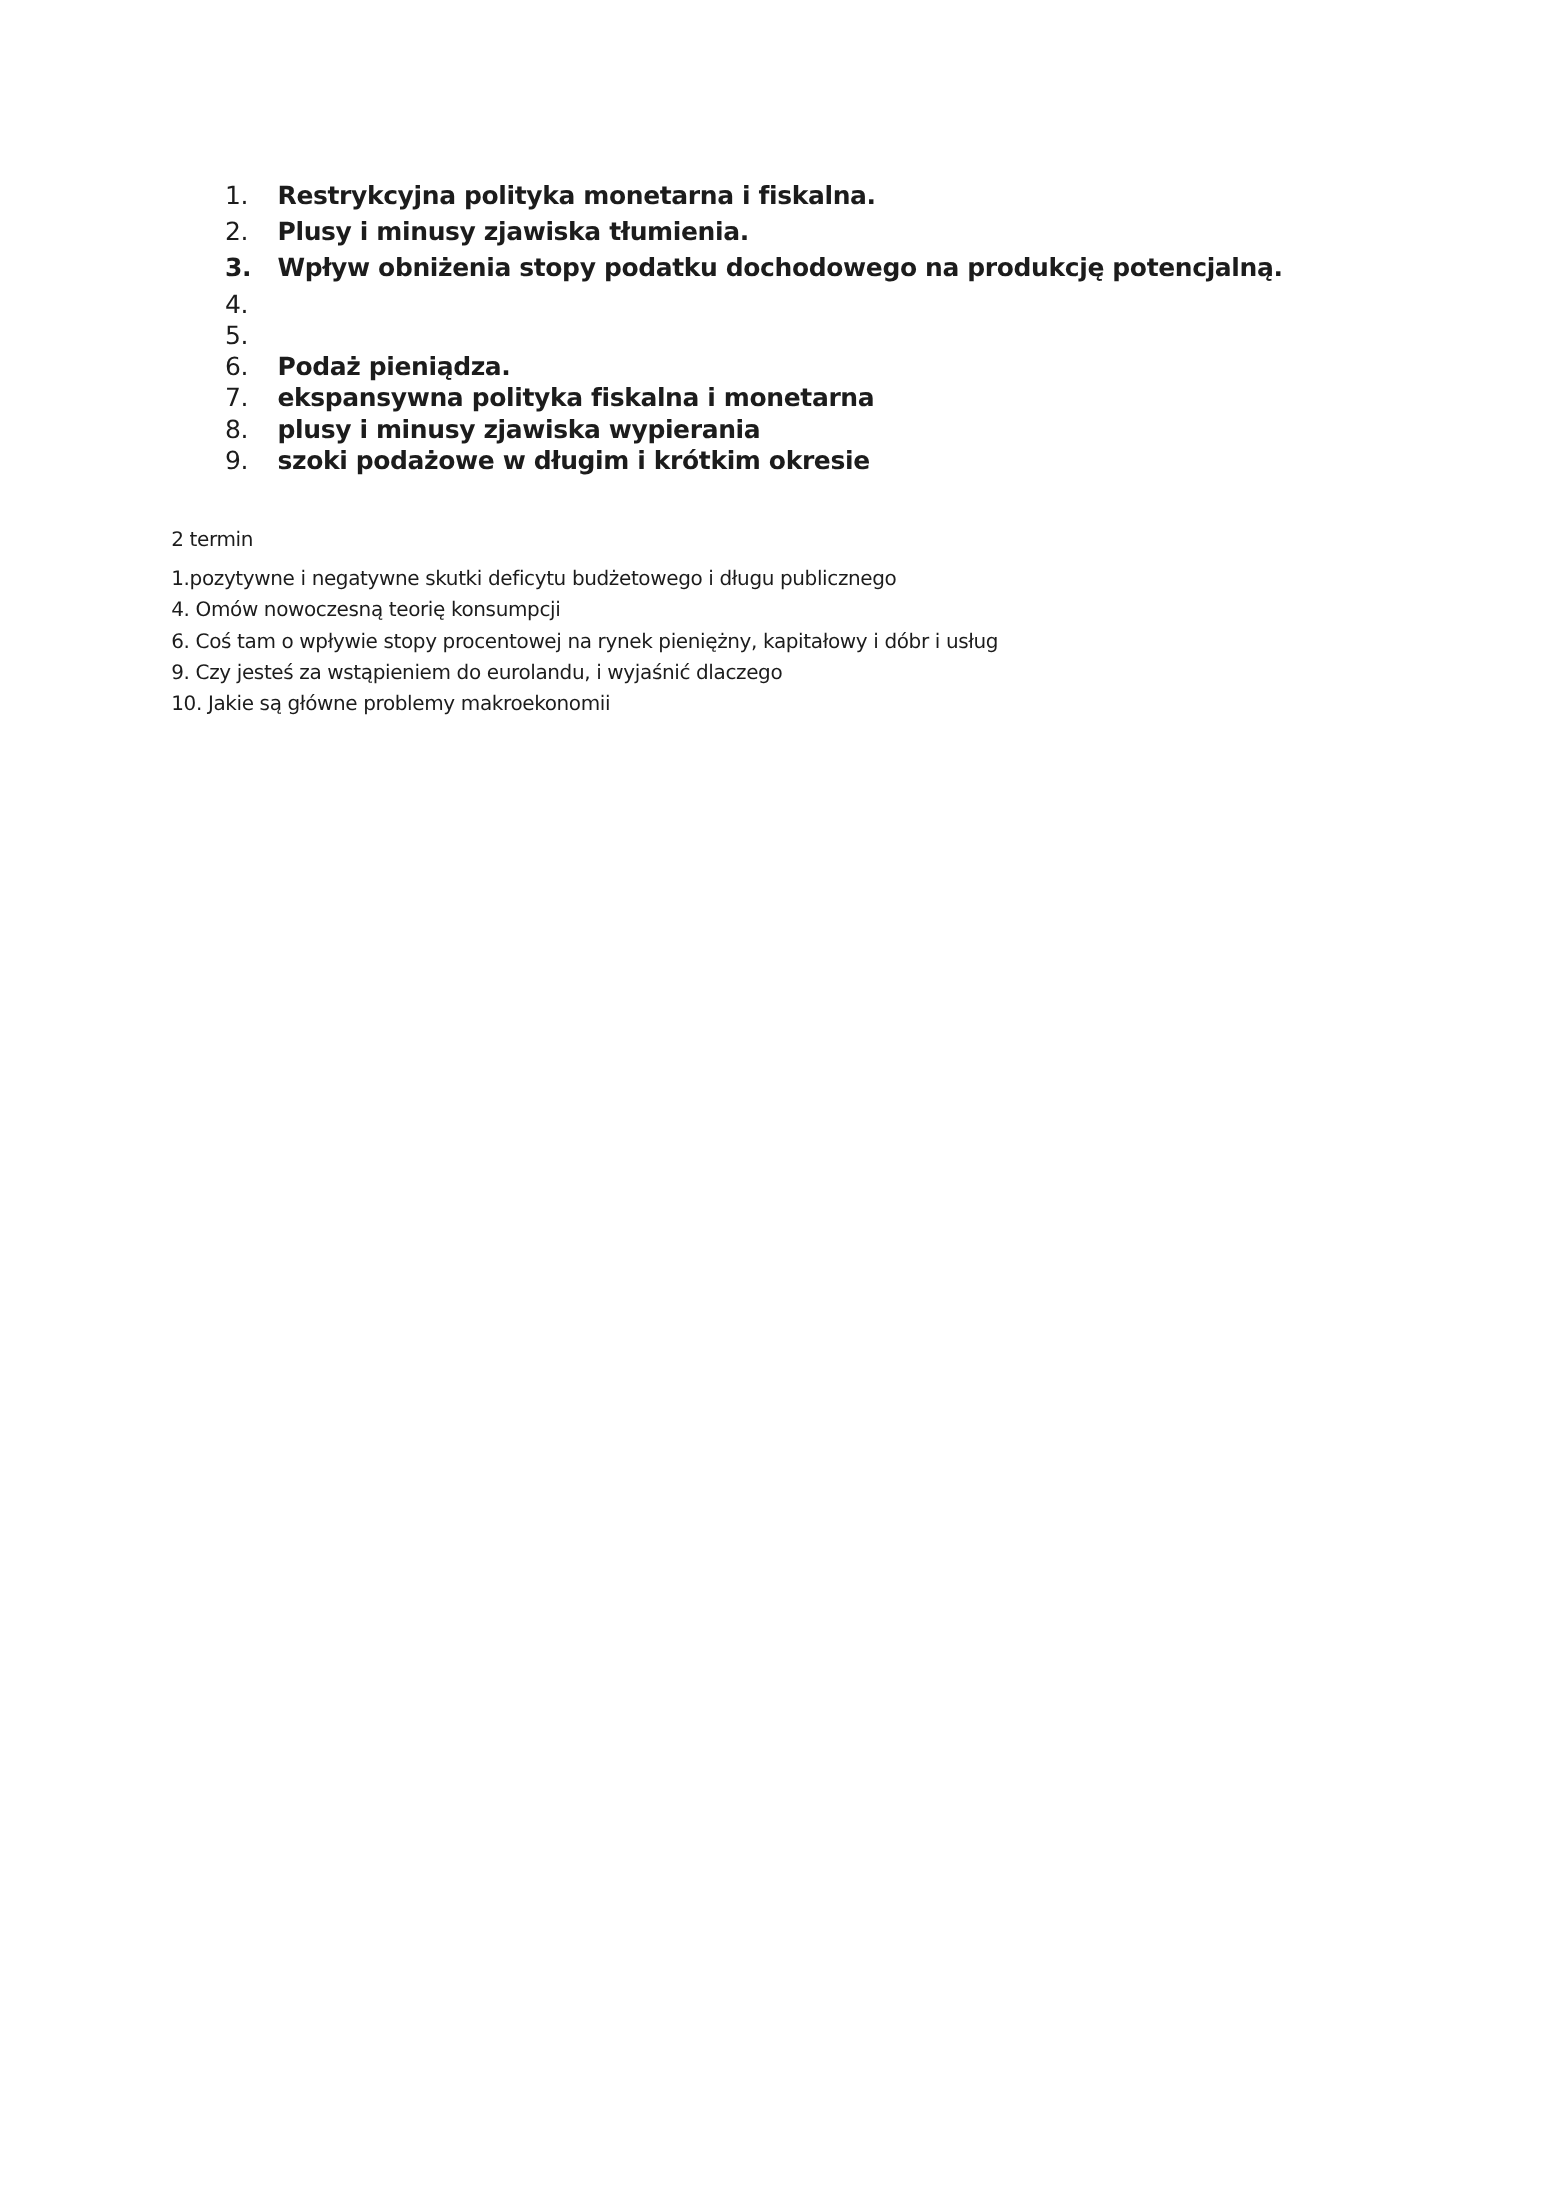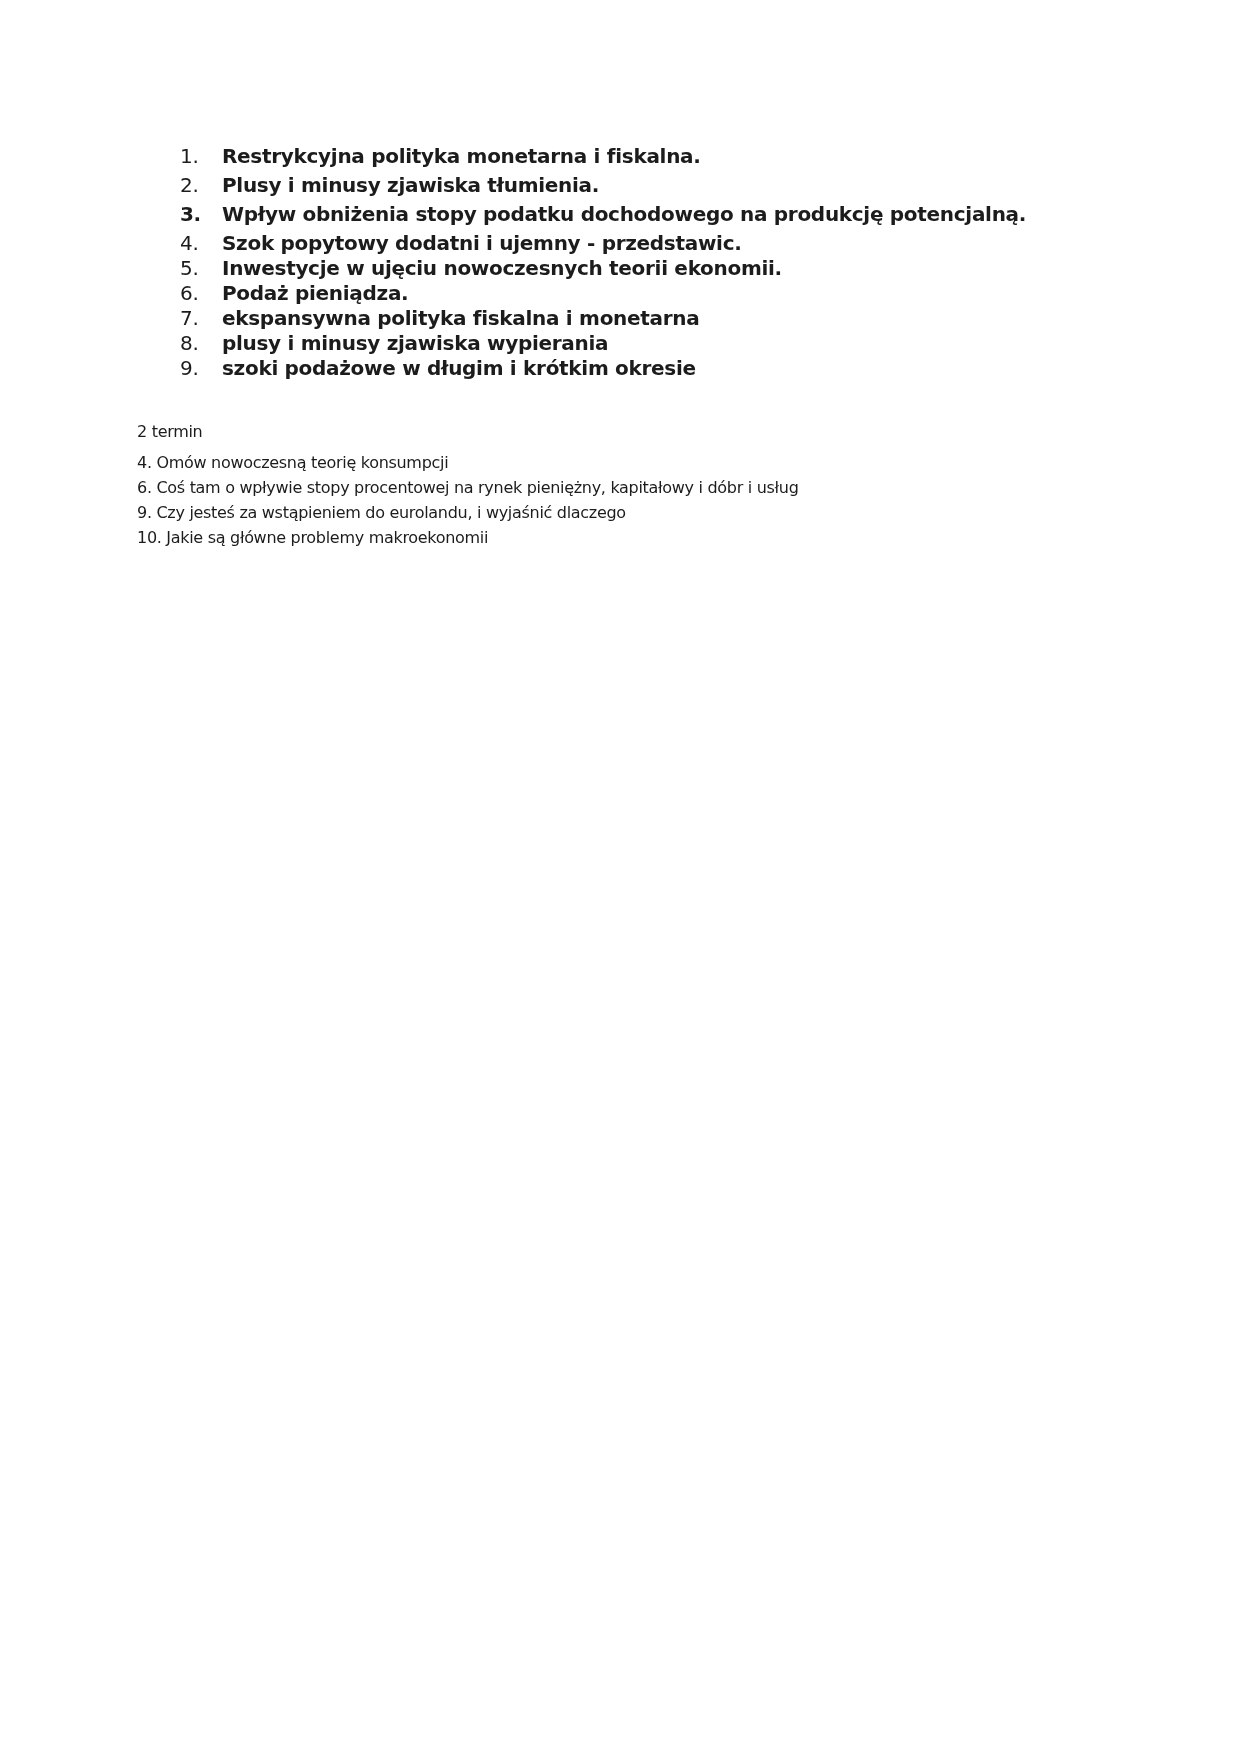--- a/index.html
+++ b/index.html
@@ -76,25 +76,23 @@
     <li class="sp">
       <span class="num">2.</span>
       <span class="txt">Plusy i minusy zjawiska tłumienia.</span>
     </li>
     <li class="sp bold">
       <span class="num">3.</span>
       <span class="txt">Wpływ obniżenia stopy podatku dochodowego na produkcję potencjalną.</span>
     </li>
     <li>
       <span class="num">4.</span>
-      <span class="txt">Szok popytowy dodatni i ujemny - przedstawic.</span>
     </li>
     <li>
       <span class="num">5.</span>
-      <span class="txt">Inwestycje w ujęciu nowoczesnych teorii ekonomii.</span>
     </li>
     <li>
       <span class="num">6.</span>
       <span class="txt">Podaż pieniądza.</span>
     </li>
     <li>
       <span class="num">7.</span>
       <span class="txt">ekspansywna polityka fiskalna i monetarna</span>
     </li>
     <li>
@@ -102,19 +100,20 @@
       <span class="txt">plusy i minusy zjawiska wypierania</span>
     </li>
     <li>
       <span class="num">9.</span>
       <span class="txt">szoki podażowe w długim i krótkim okresie</span>
     </li>
   </ol>
 
   <div class="term2-section">
     <p class="term2-heading">2 termin</p>
+    <p>1.pozytywne i negatywne skutki deficytu budżetowego i długu publicznego</p>
     <p>4. Omów nowoczesną teorię konsumpcji</p>
     <p>6. Coś tam o wpływie stopy procentowej na rynek pieniężny, kapitałowy i dóbr i usług</p>
     <p>9. Czy jesteś za wstąpieniem do eurolandu, i wyjaśnić dlaczego</p>
     <p>10. Jakie są główne problemy makroekonomii</p>
   </div>
 
 </div>
 
 </body></html>

